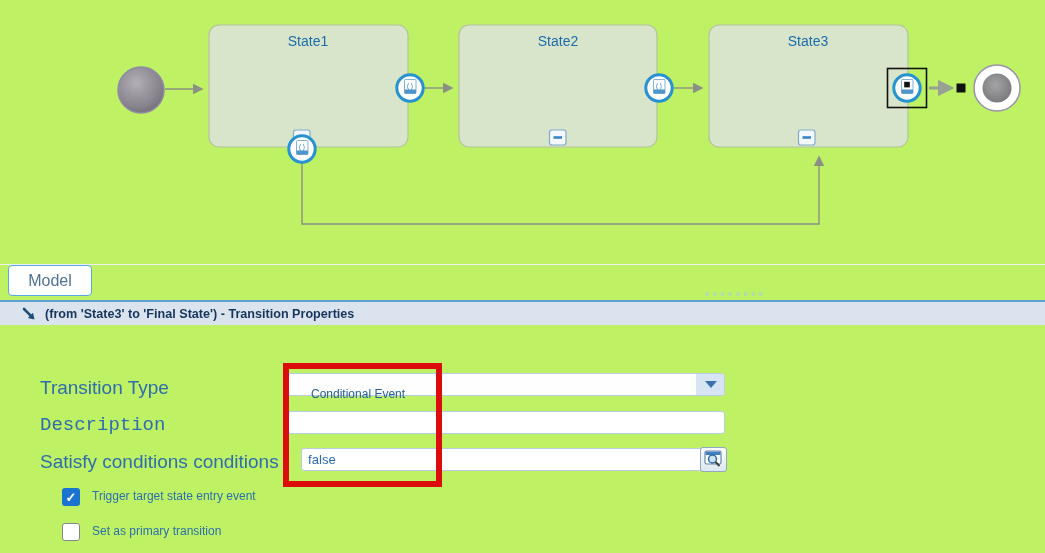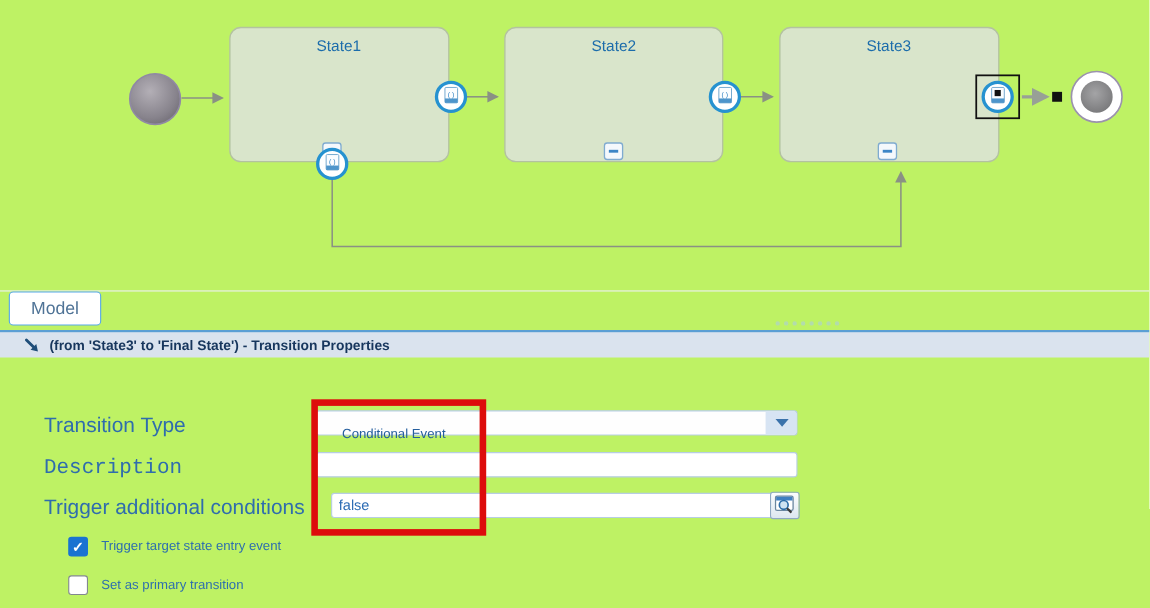--- a/index.html
+++ b/index.html
@@ -187,21 +187,21 @@
   <div class="dd">
     <span class="val">Conditional Event</span>
     <span class="btn">
         <span class="tri"></span>
       </span>
   </div>
 
   <div class="flabel lbl-desc">Description</div>
   <input class="txt txt-desc" type="text" value="" style="">
 
-  <div class="flabel lbl-satisfy">Trigger additional conditions</div>
+  <div class="flabel lbl-satisfy">Satisfy conditions conditions</div>
   <input class="txt txt-satisfy" type="text" value="false" style="">
   <button class="browse">
     <svg width="19" height="17" viewBox="0 0 19 17">
       <rect x="1" y="1" width="16" height="13" rx="1.5" fill="#ffffff" stroke="#6b87a0" stroke-width="1.2"></rect>
       <rect x="1.6" y="1.6" width="14.8" height="3.4" fill="#3f7fc1"></rect>
       <circle cx="8.5" cy="9" r="4" fill="#cfe3f2" stroke="#2d6da8" stroke-width="1.5"></circle>
       <line x1="11.5" y1="12" x2="15.5" y2="16" stroke="#3a3a3a" stroke-width="2"></line>
     </svg>
   </button>
 

